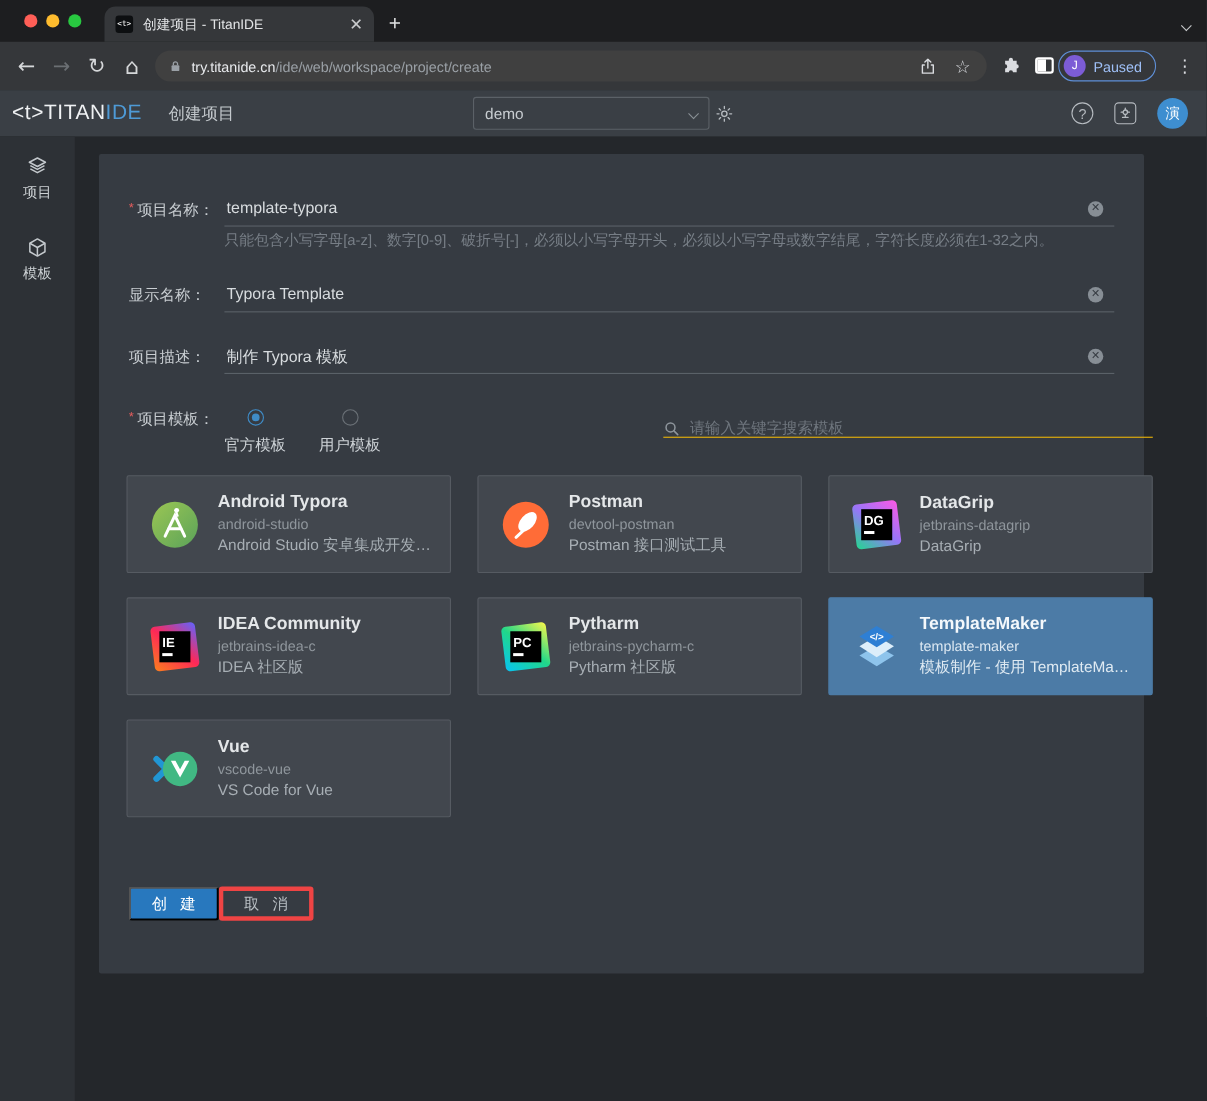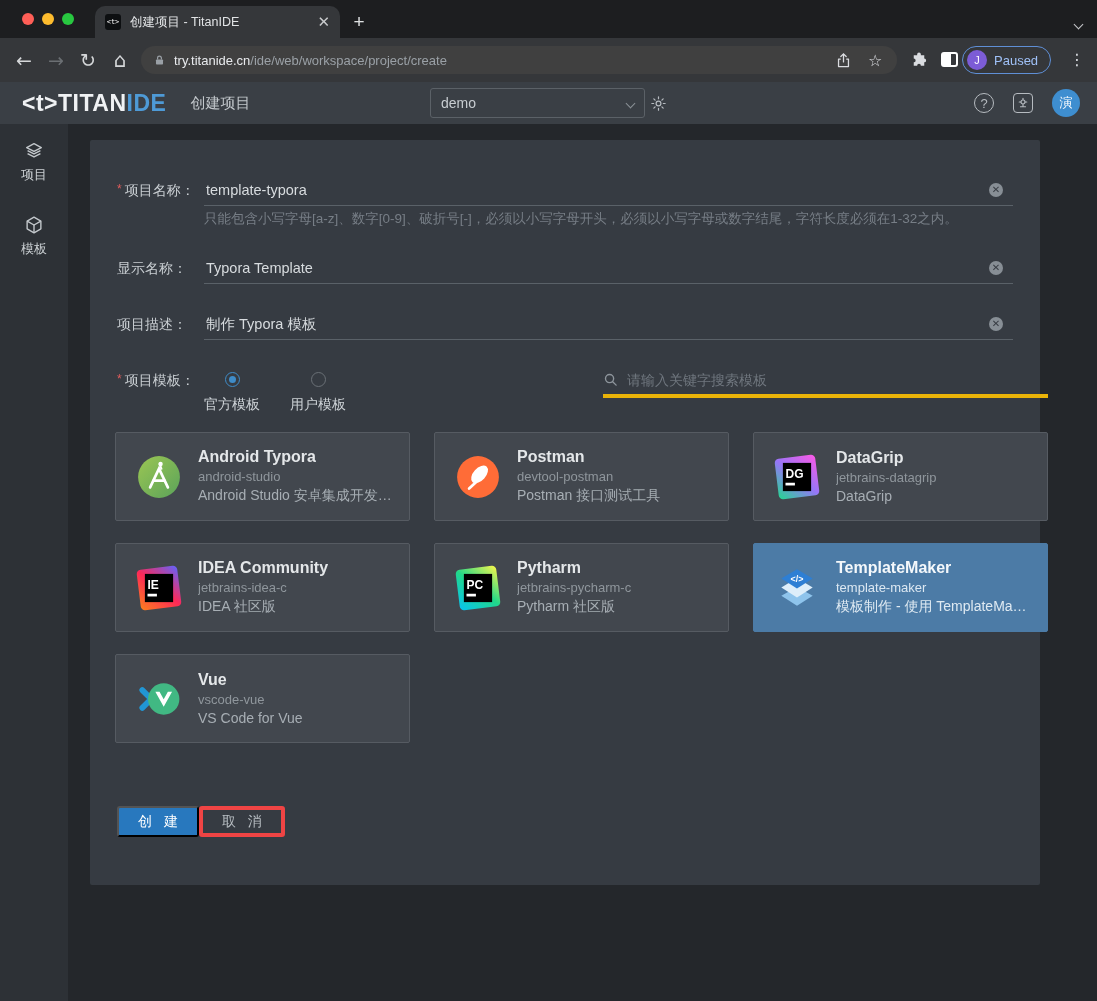--- a/index.html
+++ b/index.html
@@ -55,21 +55,21 @@
   .profile{position:absolute;left:962px;top:46px;height:28px;border:1.5px solid #5f8fd6;
            border-radius:14px;display:flex;align-items:center;padding:0 12px 0 4px;gap:7px;}
   .pavatar{width:20px;height:20px;border-radius:50%;background:#7c5cd6;color:#fff;font-size:11px;
            display:flex;align-items:center;justify-content:center;}
   .pstatus{color:#9fc0f7;font-size:13px;}
   .dots{position:absolute;left:1069px;top:48px;width:16px;height:24px;color:#dadce0;font-size:16px;
         line-height:24px;text-align:center;font-family:"DejaVu Sans",sans-serif;}
   
   .appheader{position:absolute;left:0;top:82px;width:1097px;height:42px;background:#3a3f45;
              display:flex;align-items:center;}
-  .logo{margin-left:22px;font-size:23px;font-weight:bold;letter-spacing:.5px;white-space:nowrap;}
+  .logo{margin-left:11px;font-size:19px;font-weight:normal;letter-spacing:.5px;white-space:nowrap;}
   .logo .lp{color:#f0f2f4;}
   .logo .ls{color:#4e9ad6;}
   .page-title{margin-left:24px;font-size:15px;color:#c3c8cc;}
   .ws-select{position:absolute;left:430px;top:6px;width:215px;height:30px;border:1px solid #5b6167;
              border-radius:3px;display:flex;align-items:center;padding:0 10px;}
   .ws-select .val{font-size:14px;color:#c8cdd1;flex:1;}
   .ws-select .chev{border-color:#8a9096;}
   .hdr-gear{position:absolute;left:650px;top:13px;width:17px;height:17px;display:flex;}
   .hdr-right{margin-left:auto;display:flex;align-items:center;gap:19px;padding-right:17px;}
   .help{width:20px;height:20px;border:1.5px solid #b6bbc0;border-radius:50%;color:#b6bbc0;
@@ -95,21 +95,21 @@
   .clear{position:absolute;right:10px;top:8px;width:14px;height:14px;border-radius:50%;
          background:#878e95;color:#363b42;font-size:10px;line-height:14px;text-align:center;}
   .hint{position:absolute;left:114px;right:60px;top:70px;font-size:13.5px;color:#777e86;}
   .radios{display:flex;align-items:center;gap:30px;padding-top:7px;}
   .radio{display:flex;align-items:center;gap:9px;font-size:14px;color:#ced3d7;flex-direction:column;}
   .rdot{width:15px;height:15px;border-radius:50%;border:1.5px solid #6a7076;position:relative;}
   .radio.on .rdot{border-color:var(--accent);}
   .radio.on .rdot::after{content:"";position:absolute;left:3px;top:3px;width:7px;height:7px;
          border-radius:50%;background:var(--accent);}
   .tpl-search{position:absolute;left:513px;top:225px;width:445px;height:33px;
-         border-bottom:4px solid #eab308;display:flex;align-items:center;gap:9px;}
+         border-bottom:1px solid #eab308;display:flex;align-items:flex-end;gap:9px;}
   .tpl-search input{flex:1;background:transparent;border:none;outline:none;color:#d8dcdf;
          font-size:14px;font-family:inherit;}
   .tpl-search input::placeholder{color:#6f767e;}
   
   .grid{position:absolute;left:25px;top:292px;width:935px;display:flex;flex-wrap:wrap;}
   .card{width:295px;height:89px;background:#42474e;border:1px solid #565b62;border-radius:2px;
         margin:0 24px 22px 0;display:flex;align-items:center;padding:0 14px 0 20px;gap:16px;}
   .card:nth-child(3n){margin-right:0;}
   .card.selected{background:var(--sel-card);border-color:var(--sel-card);}
   .t-icon{width:46px;height:46px;flex:0 0 auto;text-align:right;}

